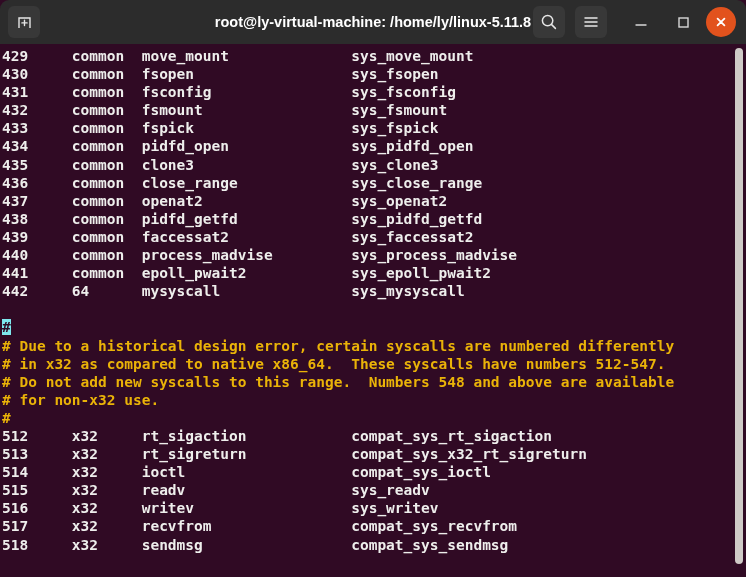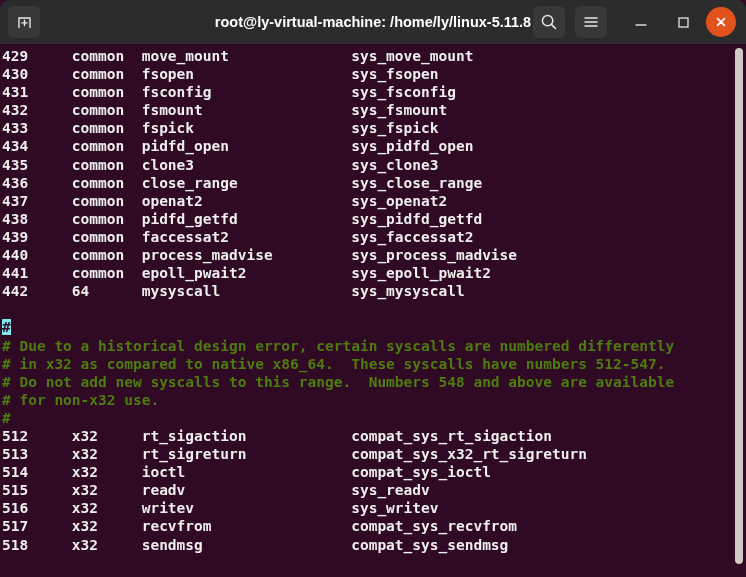--- a/index.html
+++ b/index.html
@@ -82,21 +82,21 @@
     top: 3px;
     width: 730px;
     font-size: 14.5px;
     line-height: 18.1px;
     white-space: pre;
     color: #e8e3e1;
     letter-spacing: 0px;
     font-weight: bold;
   }
   .row { height: 18.1px; white-space: pre; }
-  .cyan { color: #4d7c0f; text-align: center; }
+  .cyan { color: #eab308; text-align: center; }
   .plain { color: #eeeeec; }
   .cursor {
     background: #7ee8ee;
     color: #300a24;
   }
 
   
   #statusline {
     position: absolute;
     left: 2px;

